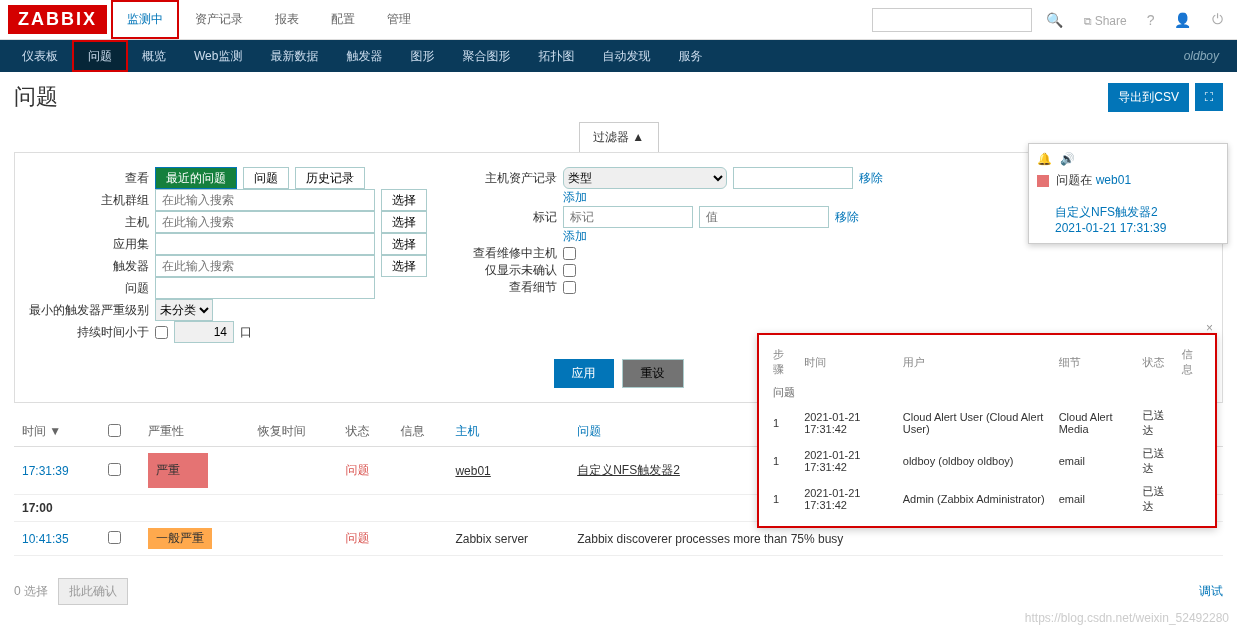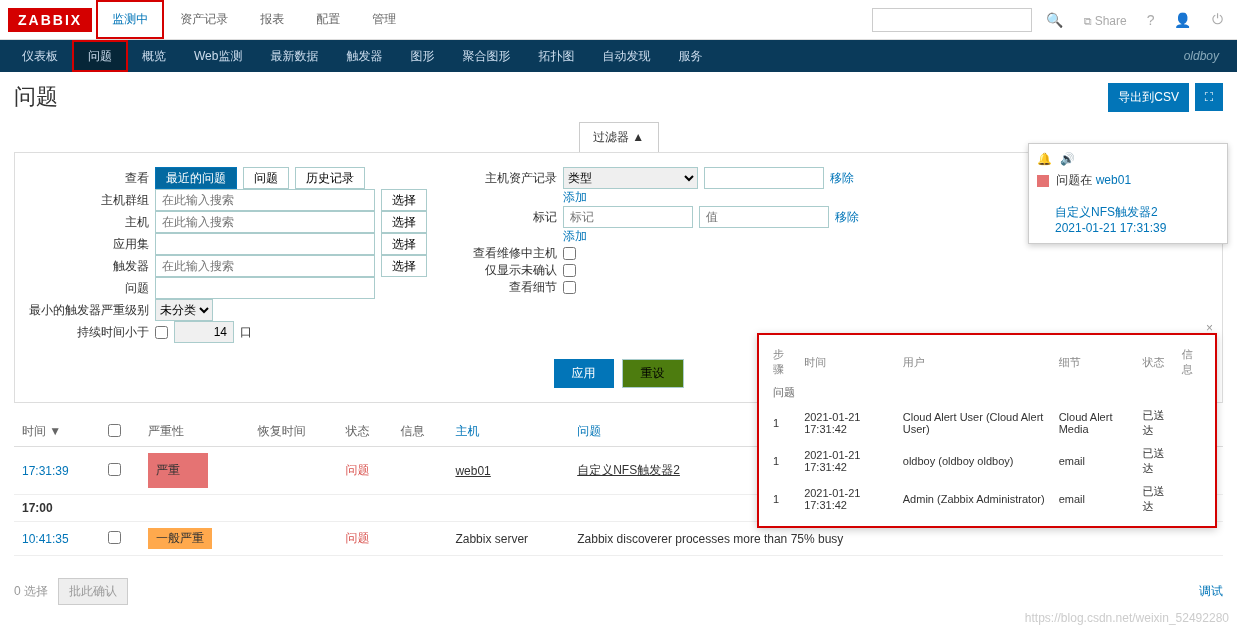--- a/index.html
+++ b/index.html
@@ -1,18 +1,18 @@
 <!DOCTYPE html>
 <html><head>
 <meta charset="utf-8">
 <style>
 * { margin:0; padding:0; box-sizing:border-box; font-family:Arial,sans-serif; font-size:12px; }
 body { background:#fff; color:#333; width:1237px; }
 .topnav { background:#fff; height:40px; display:flex; align-items:center; padding:0 8px; border-bottom:1px solid #ddd; }
-.logo { background:#d40000; color:#fff; font-weight:bold; font-size:14px; letter-spacing:2px; padding:4px 10px; margin-right:4px; }
+.logo { background:#d40000; color:#fff; font-weight:bold; font-size:18px; letter-spacing:2px; padding:4px 10px; margin-right:4px; }
 .topnav-items { display:flex; height:100%; }
 .topnav-item { padding:0 14px; display:flex; align-items:center; color:#666; cursor:pointer; border:2px solid transparent; }
 .topnav-item.active { color:#0275b8; border:2px solid #d40000; }
 .topnav-right { margin-left:auto; display:flex; align-items:center; gap:8px; color:#999; }
 .topnav-right input { width:160px; height:24px; padding:0 6px; border:1px solid #ccc; }
 .top-icon { color:#aaa; font-size:14px; padding:0 6px; cursor:pointer; }
 .subnav { background:#0a3a5a; height:32px; display:flex; align-items:center; padding:0 8px; }
 .subnav-item { color:#cde; padding:0 14px; height:100%; display:flex; align-items:center; cursor:pointer; }
 .subnav-item.active { background:#062638; border:2px solid #d40000; }
 .subnav-right { margin-left:auto; color:#8ab; padding:0 10px; font-style:italic; }
@@ -23,25 +23,25 @@
 .btn-fullscreen { background:#0275b8; color:#fff; border:none; width:28px; height:28px; cursor:pointer; }
 .filter-tab { margin:0 auto; width:80px; text-align:center; padding:6px; border:1px solid #ccc; border-bottom:none; background:#fff; cursor:pointer; }
 .filter-box { border:1px solid #ddd; padding:14px; margin:0 14px; background:#fff; position:relative; }
 .filter-cols { display:flex; gap:40px; }
 .filter-col { display:flex; flex-direction:column; }
 .filter-row { display:flex; align-items:center; gap:6px; }
 .filter-label { width:120px; text-align:right; color:#333; }
 .filter-input { border:1px solid #acc; height:22px; padding:0 6px; width:220px; }
 .btn-select { border:1px solid #acc; background:#fff; height:22px; padding:0 10px; cursor:pointer; }
 .seg-btn { border:1px solid #acc; height:22px; padding:0 10px; background:#fff; cursor:pointer; }
-.seg-btn.active { background:#0369a1; color:#fff; border-color:#0275b8; }
+.seg-btn.active { background:#15803d; color:#fff; border-color:#0275b8; }
 .link-add { color:#0275b8; cursor:pointer; }
 .filter-actions { display:flex; gap:8px; justify-content:center; margin-top:16px; }
 .btn-primary { background:#0275b8; color:#fff; border:none; padding:5px 18px; cursor:pointer; }
-.btn-secondary { background:#4d7c0f; border:1px solid #acc; padding:5px 18px; cursor:pointer; }
+.btn-secondary { background:#737373; border:1px solid #acc; padding:5px 18px; cursor:pointer; }
 .notif { position:absolute; right:-6px; top:-10px; width:200px; background:#fff; border:1px solid #ccc; box-shadow:0 2px 6px rgba(0,0,0,0.2); padding:8px; }
 .notif-head { display:flex; gap:8px; color:#999; margin-bottom:6px; }
 .notif-sq { width:12px; height:12px; background:#e57373; display:inline-block; margin-right:4px; vertical-align:middle; }
 .notif-link { color:#0275b8; cursor:pointer; }
 .table { width:calc(100% - 28px); margin:14px; border-collapse:collapse; }
 .table th { text-align:left; padding:6px 8px; color:#666; border-bottom:1px solid #ddd; font-weight:normal; }
 .table td { padding:6px 8px; border-bottom:1px solid #eee; }
 .time-link { color:#0275b8; cursor:pointer; }
 .sev-red { background:#e57373; color:#333; padding:9px 8px; display:inline-block; min-width:60px; }
 .sev-orange { background:#ffa94d; color:#333; padding:2px 8px; display:inline-block; min-width:60px; }
@@ -170,21 +170,21 @@
         <span class="filter-label">持续时间小于</span>
         <input type="checkbox" style="">
         <input class="filter-input" style="width: 60px; text-align: right; background: rgb(240, 240, 240);" readonly="" value="14">
         <span>口</span>
       </div>
     </div>
 
     <div class="filter-col">
       <div class="filter-row">
         <span class="filter-label" style="width:90px;">主机资产记录</span>
-        <select class="filter-select" style="width:135px;"><option>类型</option></select>
+        <select class="filter-select" style="width:164px;border-radius:6px;"><option>类型</option></select>
         <input class="filter-input" style="width: 120px;">
         <span class="link-add">移除</span>
       </div>
       <div class="filter-row">
           <span class="filter-label" style="width:90px;"></span>
           <span class="link-add">添加</span>
         </div>
       <div class="filter-row">
         <span class="filter-label" style="width:90px;">标记</span>
         <input class="filter-input" style="width: 130px;" placeholder="标记">

